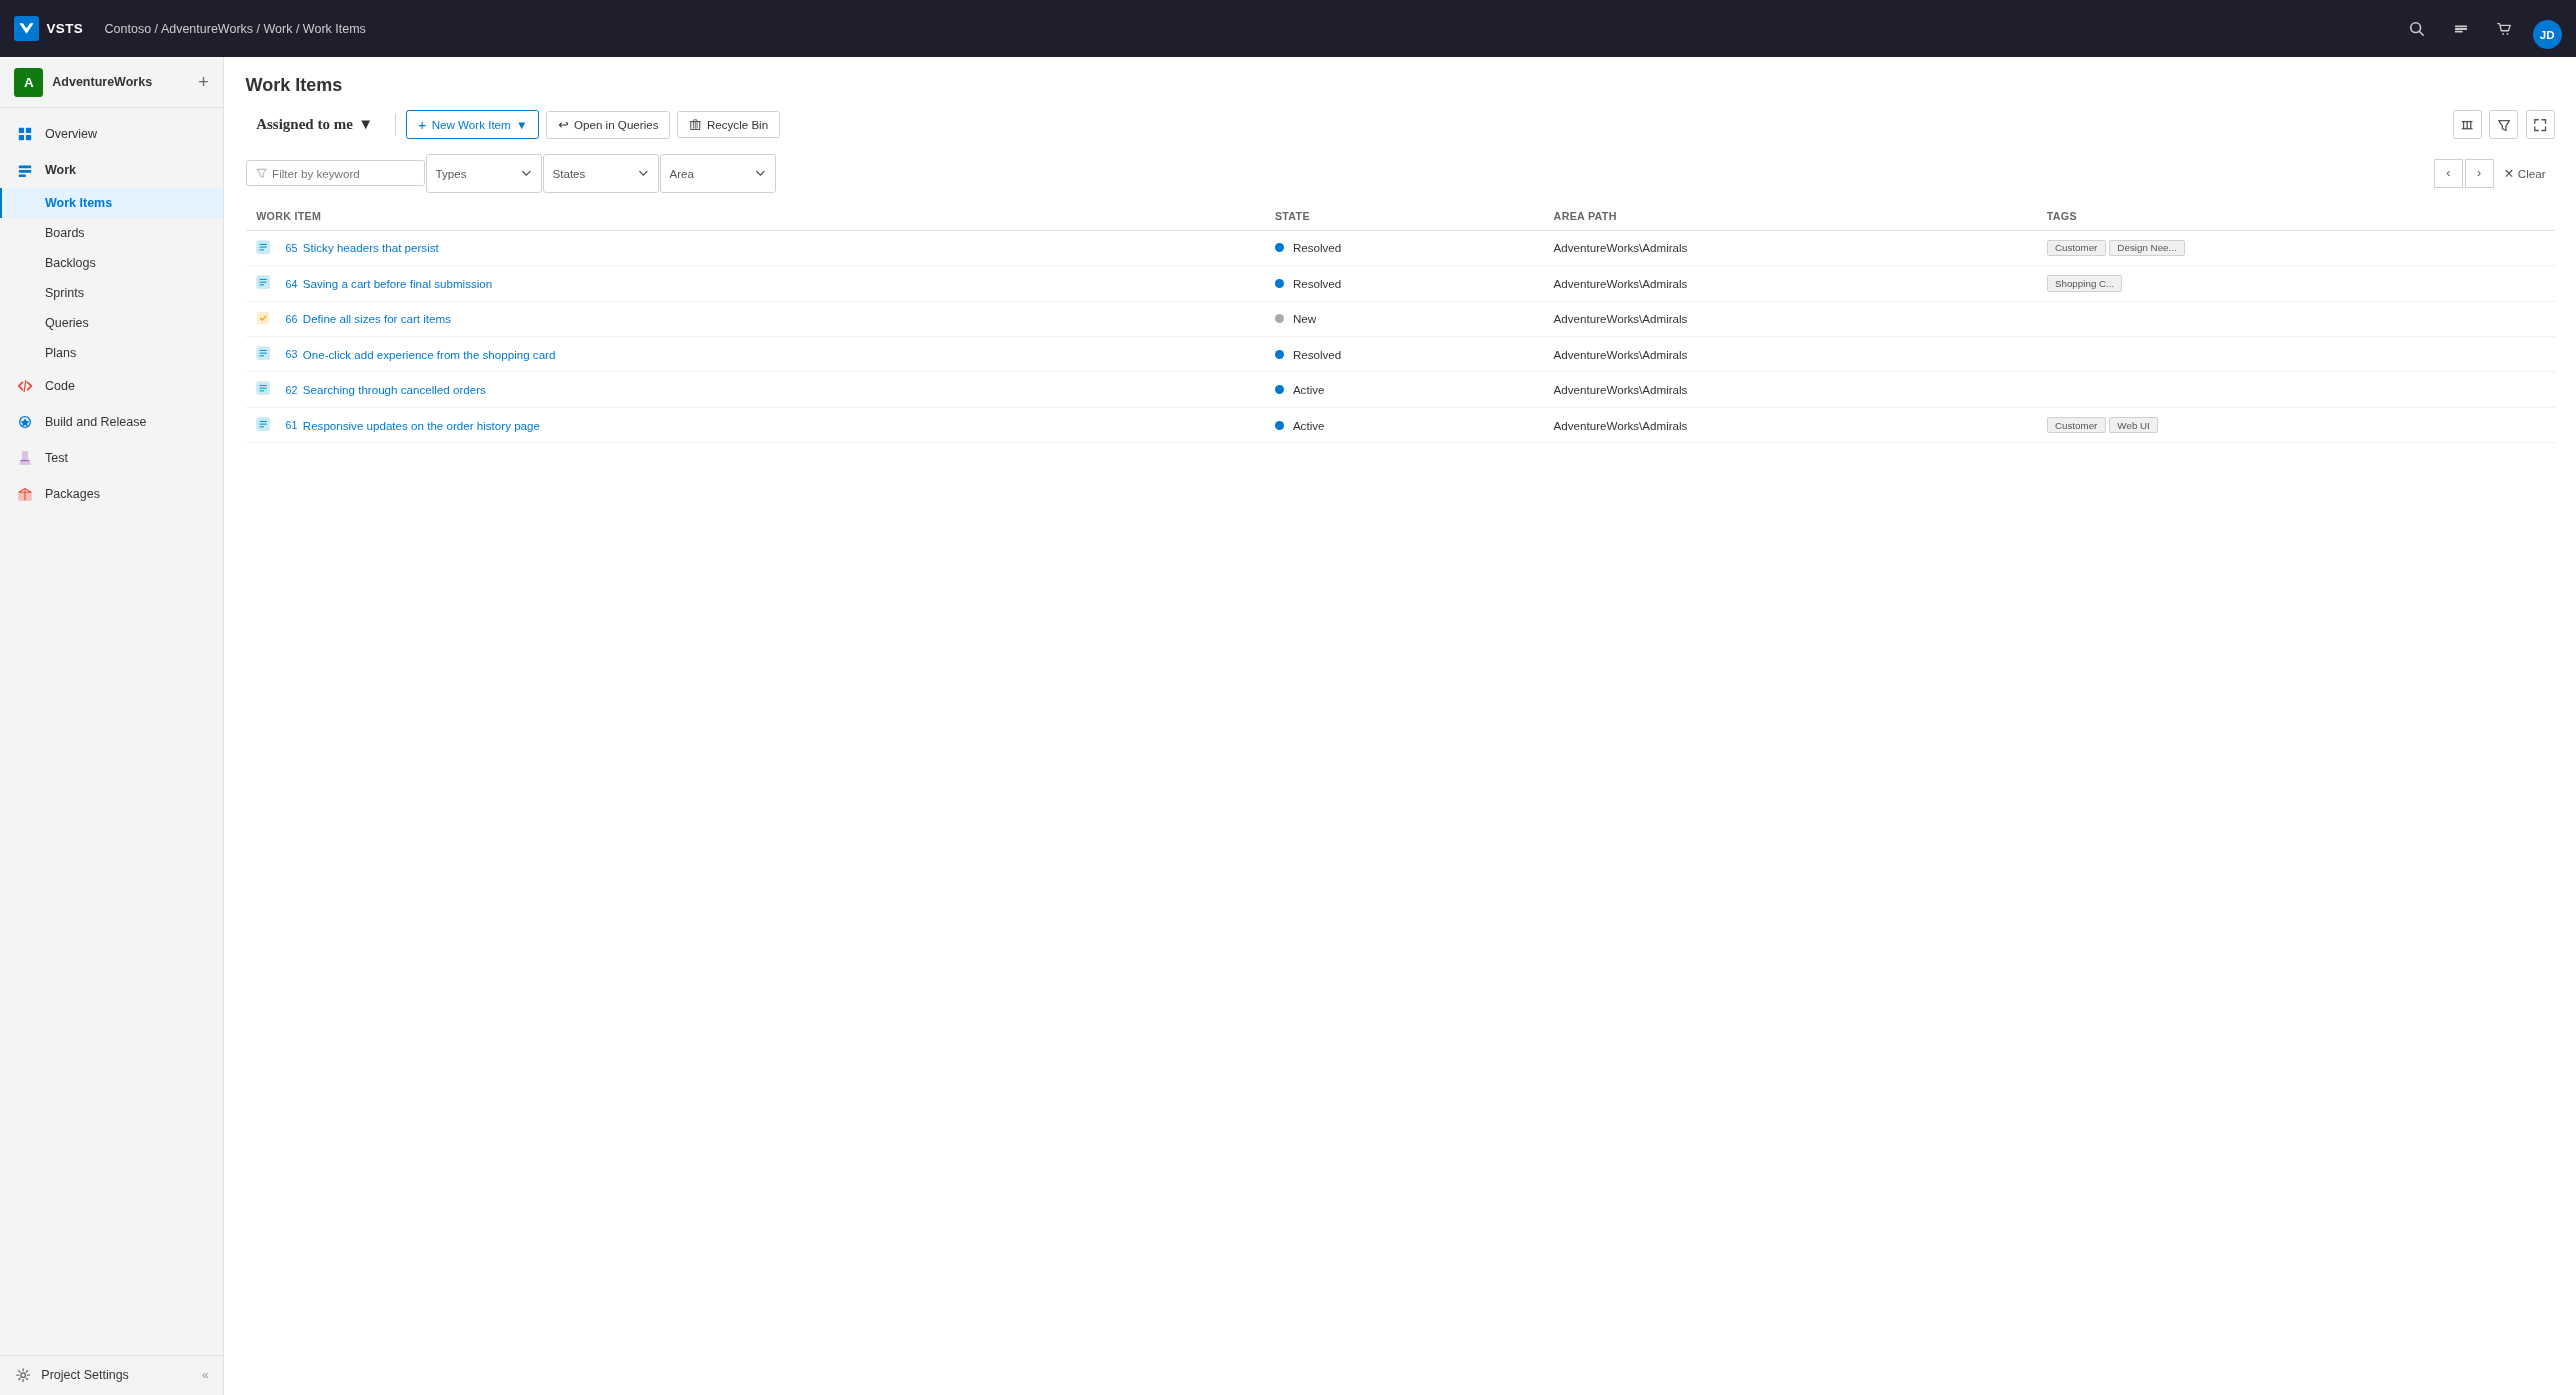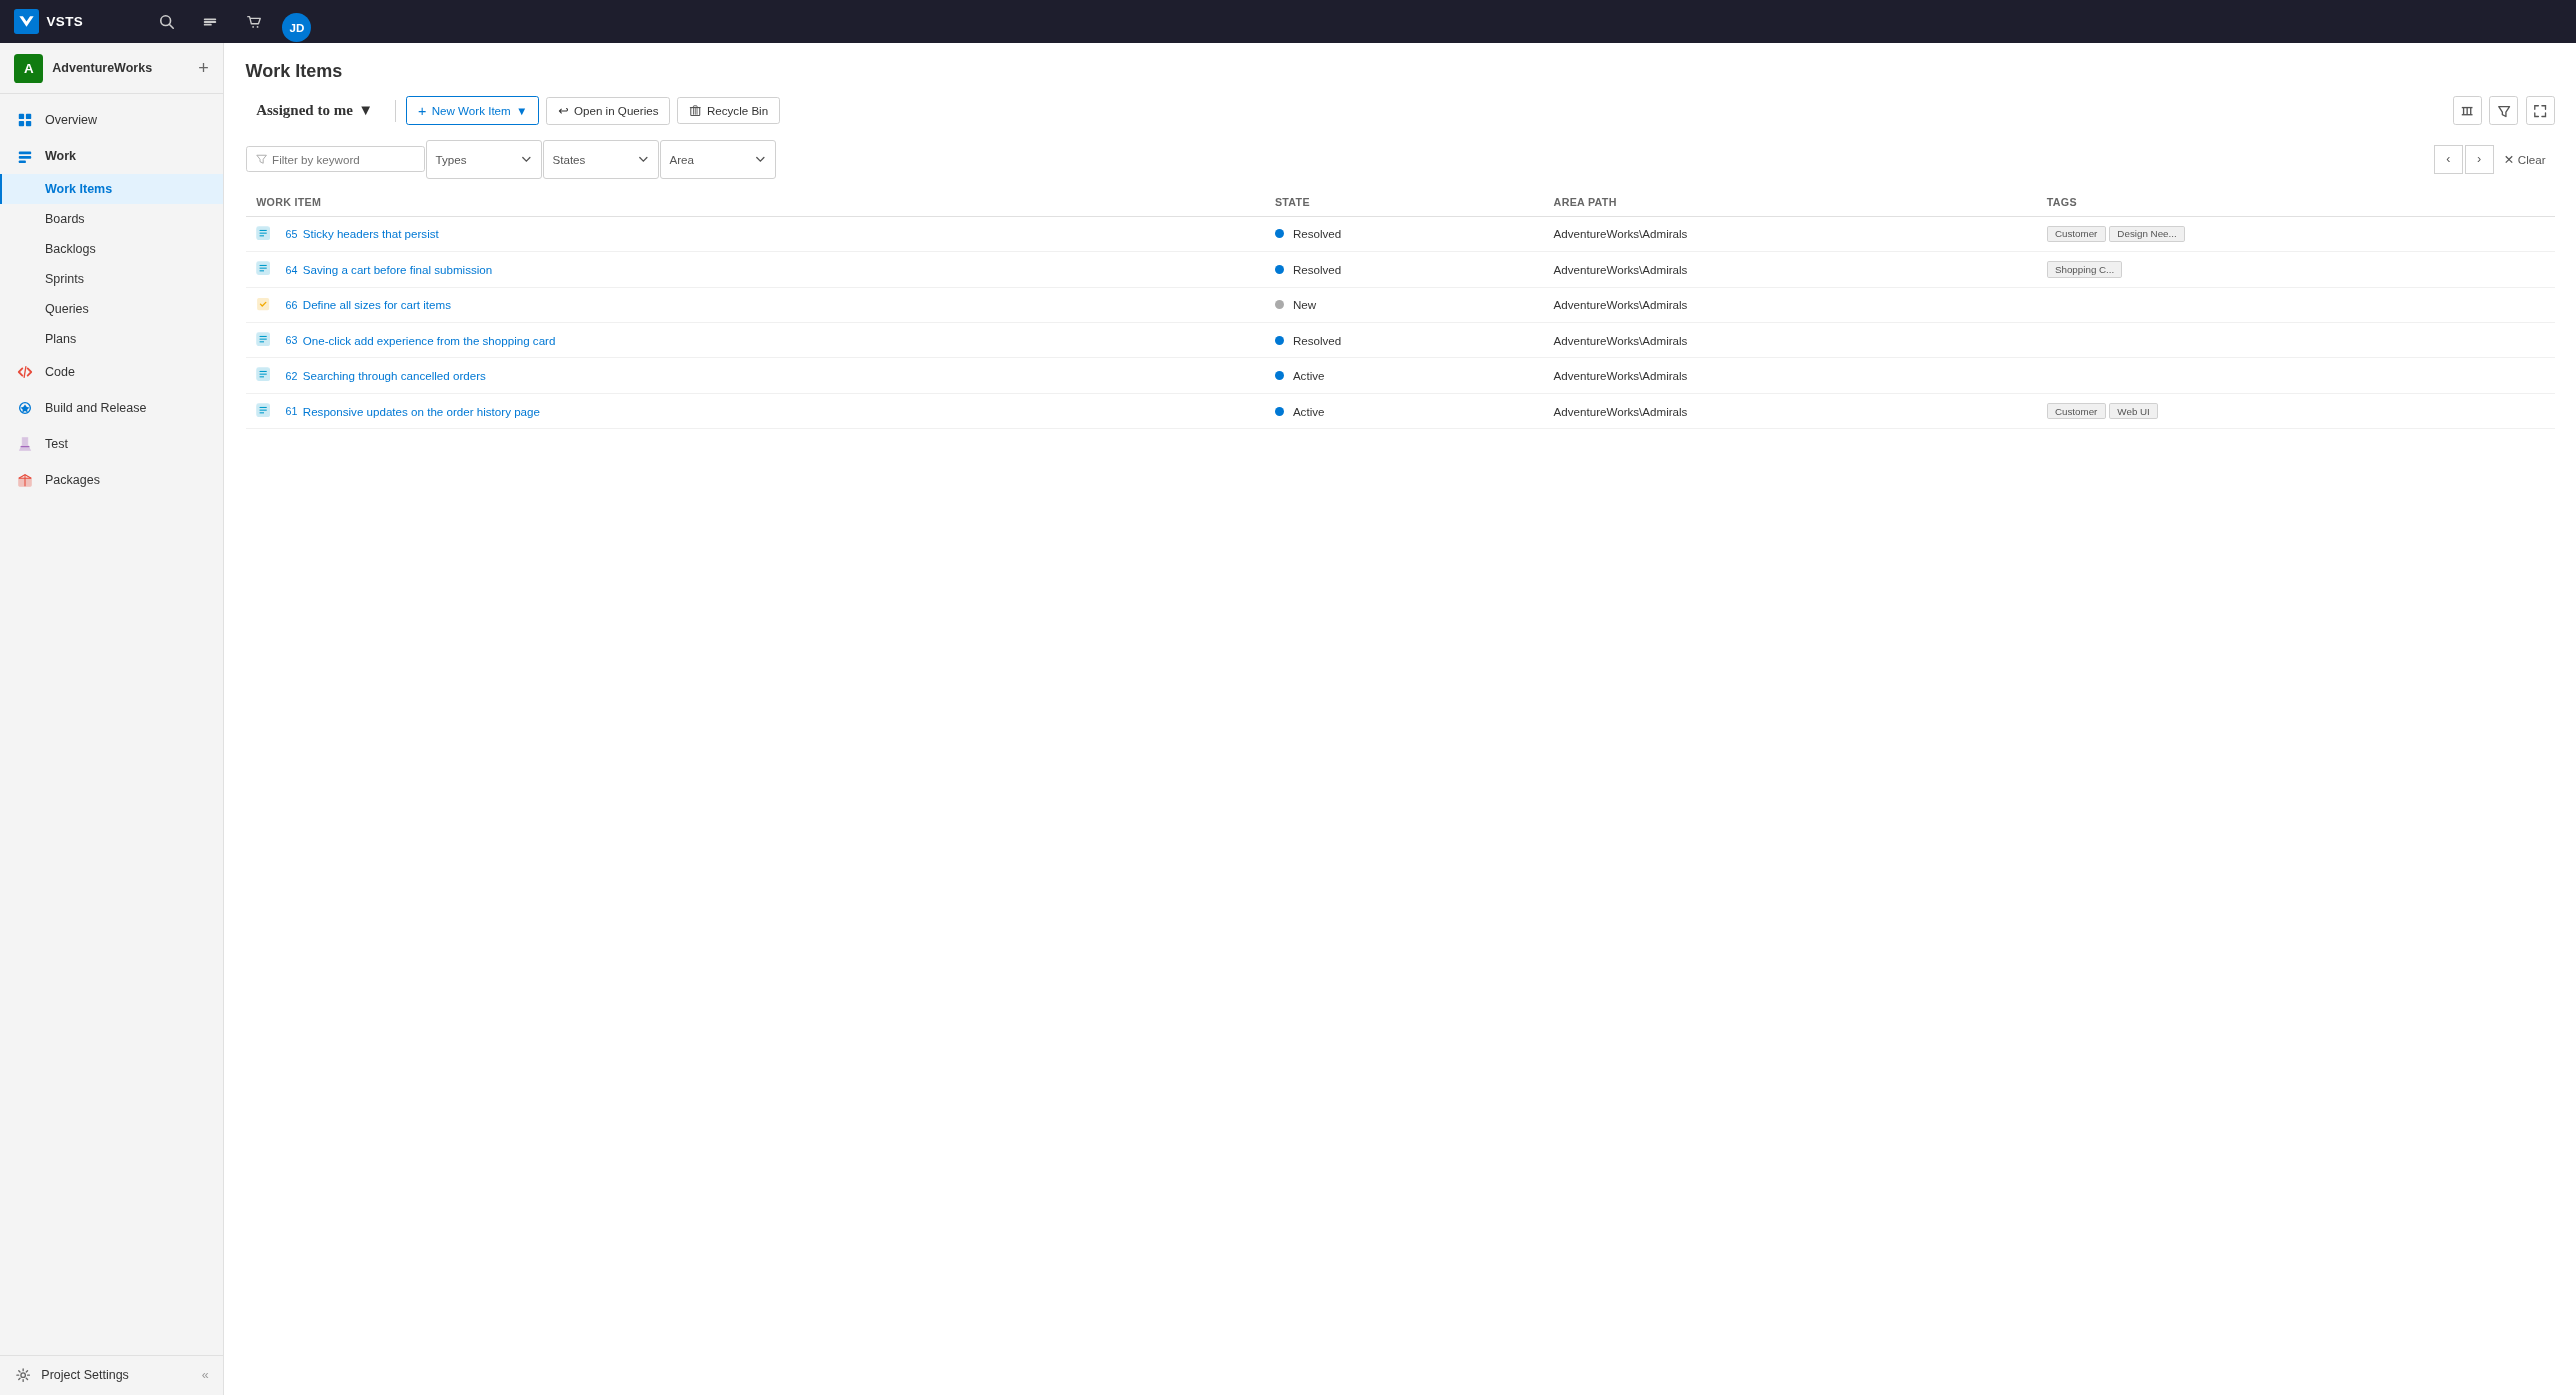--- a/index.html
+++ b/index.html
@@ -1,27 +1,26 @@
 <!DOCTYPE html>
 <html style="font-size:14.3px"><head>
   <meta charset="utf-8">
   <style>
     * { box-sizing: border-box; margin: 0; padding: 0; }
     body { font-family: 'Segoe UI', sans-serif; font-size: 12.5px; background: #fff; display: flex; flex-direction: column; height: 100vh; overflow: hidden; }
 
     
     .top-nav {
-      height: 43px;
+      height: 57px;
       background: #1e1e2d;
       display: flex;
       align-items: center;
       padding: 0 14.3px;
       flex-shrink: 0;
       color: #fff;
-      gap: 48px;
     }
     .top-nav-logo {
       display: flex;
       align-items: center;
       gap: 7.2px;
       margin-right: 21.5px;
     }
     .top-nav-logo-icon {
       width: 25px;
       height: 25px;
@@ -400,20 +399,29 @@
 </head>
 <body>
 
 <div class="top-nav">
   <div class="top-nav-logo">
     <svg class="top-nav-logo-icon" viewBox="0 0 28 28" fill="none" xmlns="http://www.w3.org/2000/svg">
       <rect width="28" height="28" rx="3" fill="#0078d4"></rect>
       <path d="M6 8 L14 20 L22 8 L18 8 L14 14 L10 8 Z" fill="white"></path>
     </svg>
     <span class="top-nav-logo-text">VSTS</span>
+  </div>
+  <div class="top-nav-breadcrumb">
+    <a>Contoso</a>
+    <span> / </span>
+    <a>AdventureWorks</a>
+    <span> / </span>
+    <a>Work</a>
+    <span> / </span>
+    <a>Work Items</a>
   </div>
   <div class="top-nav-actions">
     <button class="top-nav-icon-btn" title="Search">
       <svg width="16" height="16" viewBox="0 0 18 18" fill="none">
         <circle cx="7.5" cy="7.5" r="5.5" stroke="#ccc" stroke-width="1.8"></circle>
         <line x1="11.5" y1="11.5" x2="16" y2="16" stroke="#ccc" stroke-width="1.8" stroke-linecap="round"></line>
       </svg>
     </button>
     <button class="top-nav-icon-btn" title="Notifications">
       <svg width="16" height="16" viewBox="0 0 18 18" fill="none">

